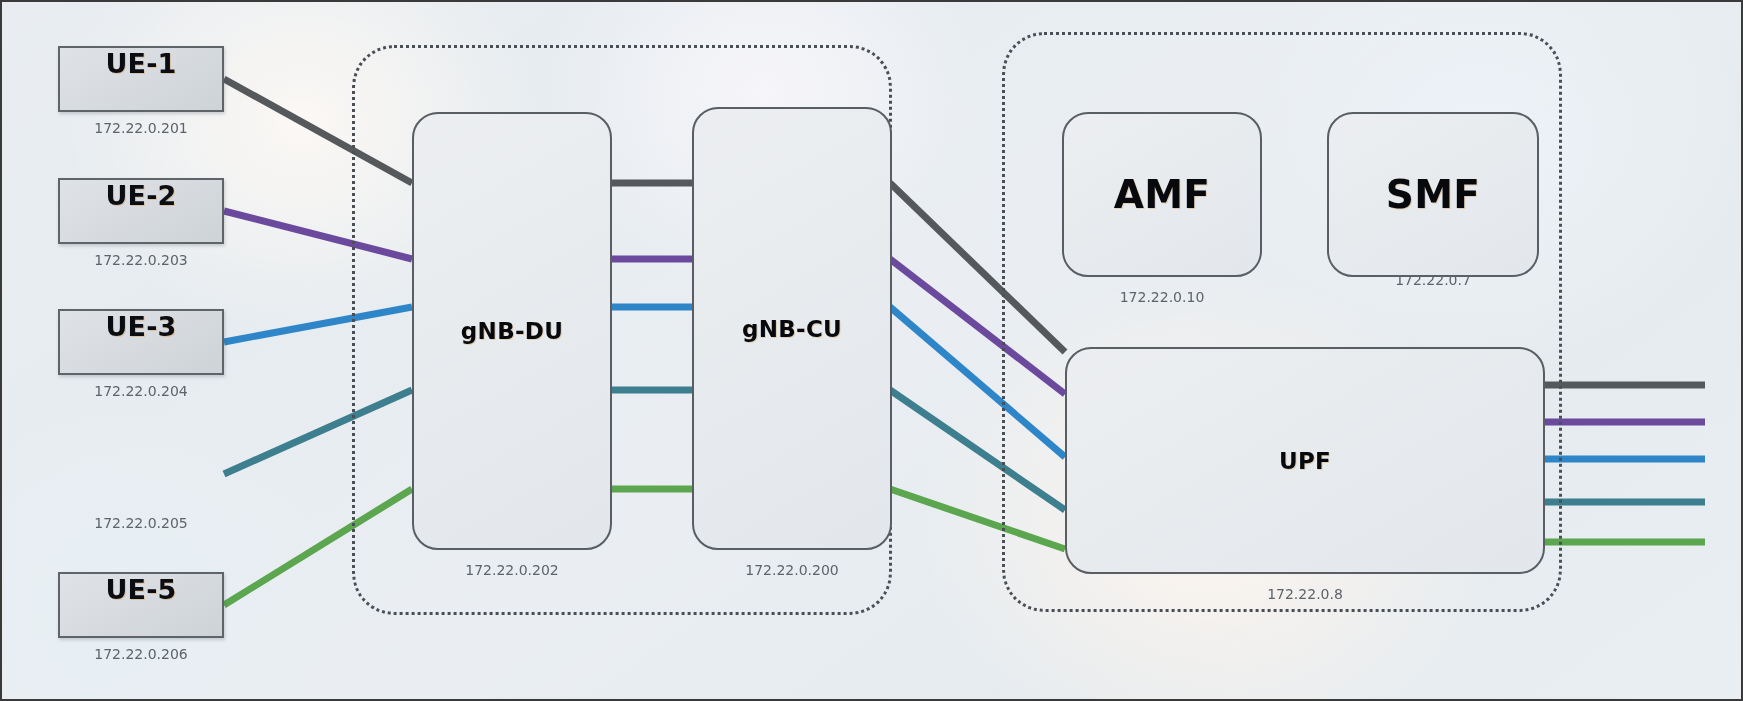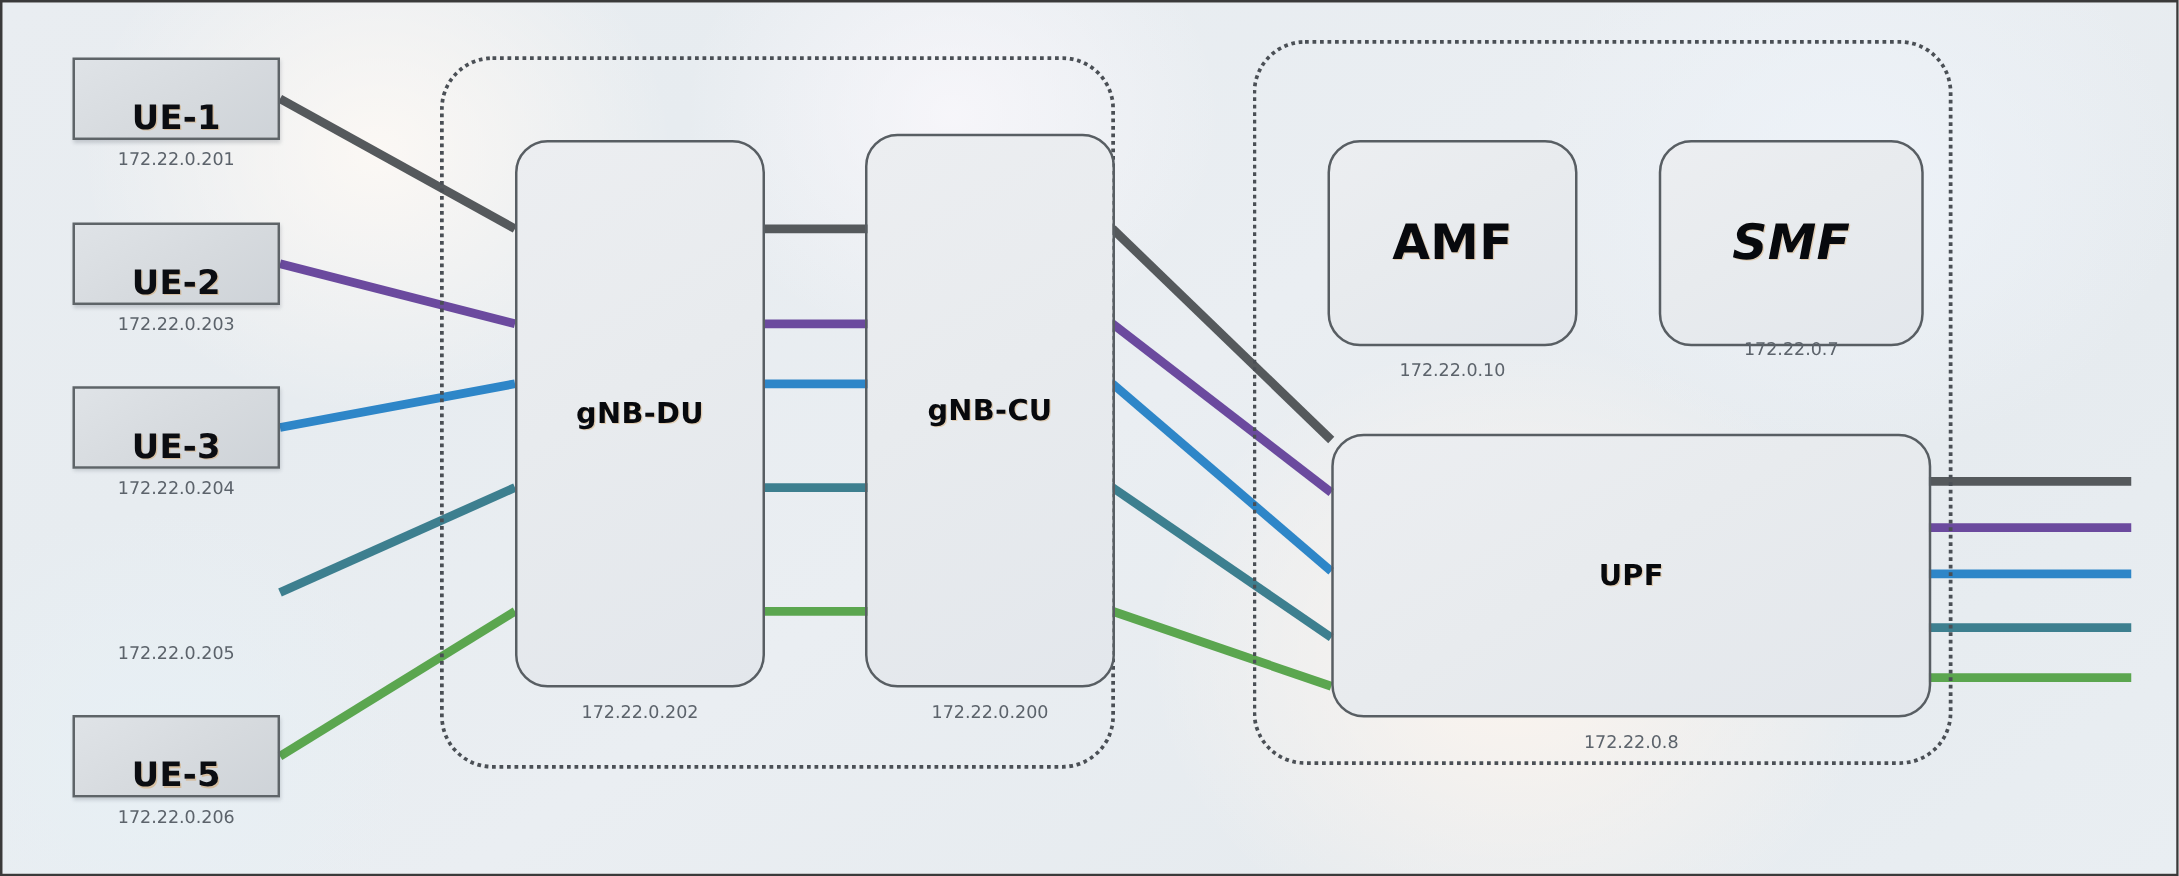--- a/index.html
+++ b/index.html
@@ -43,21 +43,21 @@
   
   .ue-node {
     position: absolute;
     box-sizing: border-box;
     width: 166px;
     height: 66px;
     border: 2px solid #5e6468;
     background: linear-gradient(150deg, #dfe3e7 0%, #d6dade 55%, #ced3d8 100%);
     box-shadow: 1px 2px 3px rgba(60,70,80,0.22);
     display: flex;
-    align-items: flex-end;
+    align-items: flex-start;
     justify-content: center;
   }
   .ue-label {
     font-size: 27px;
     font-weight: bold;
     color: #0b0d12;
     letter-spacing: 0.2px;
     text-shadow: 1px 1px 0 rgba(214,160,90,0.45);
   }
 
@@ -165,21 +165,21 @@
     <div class="fn-node" style="left:690px; top:105px; width:200px; height:443px;">
       <span class="fn-label">gNB-CU</span>
     </div>
     <div class="ip-cap" style="left:690px; top:560px; width:200px;">172.22.0.200</div>
 
     <div class="fn-node small" style="left:1060px; top:110px; width:200px; height:165px;">
       <span class="fn-label">AMF</span>
     </div>
     <div class="ip-cap" style="left:1060px; top:287px; width:200px;">172.22.0.10</div>
 
-    <div class="fn-node small" style="left:1325px; top:110px; width:212px; height:165px;font-style:italic;">
+    <div class="fn-node small" style="left:1325px; top:110px; width:212px; height:165px;">
       <span class="fn-label">SMF</span>
     </div>
     <div class="ip-cap" style="left:1325px; top:270px; width:212px;">172.22.0.7</div>
 
     <div class="fn-node" style="left:1063px; top:345px; width:480px; height:227px;">
       <span class="fn-label">UPF</span>
     </div>
     <div class="ip-cap" style="left:1063px; top:584px; width:480px;">172.22.0.8</div>
 
   </div>

